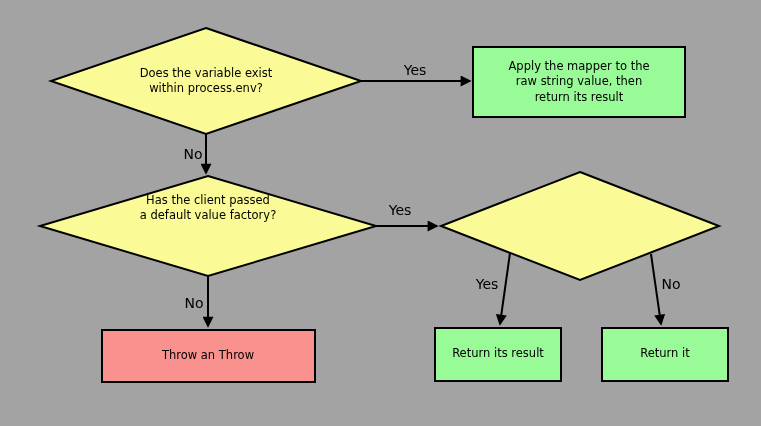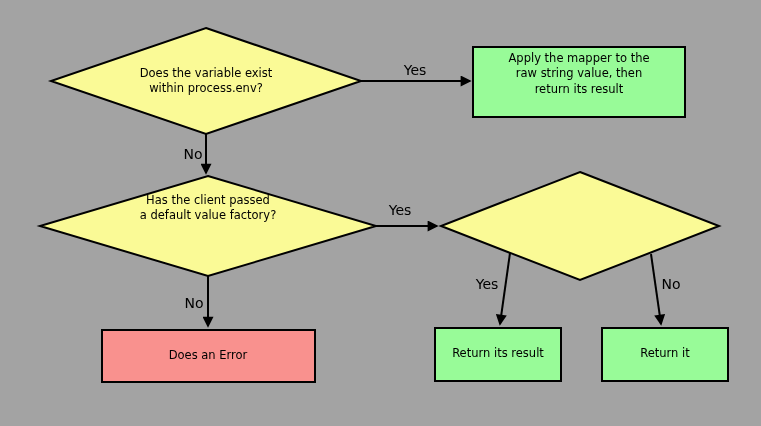--- a/index.html
+++ b/index.html
@@ -60,29 +60,29 @@
 
     <rect class="shape" x="473" y="47" width="212" height="70" fill="#98FB98"></rect>
     <rect class="shape" x="102" y="330" width="213" height="52" fill="#F9918E"></rect>
     <rect class="shape" x="435" y="328" width="126" height="53" fill="#98FB98"></rect>
     <rect class="shape" x="602" y="328" width="126" height="53" fill="#98FB98"></rect>
   </svg>
 
   <div class="label" style="left:206px;top:81px;width:230px;height:40px;">Does the variable exist
 within process.env?</div>
 
-  <div class="label" style="left:579px;top:74px;width:206px;height:64px;">Apply the mapper to the
+  <div class="label" style="left:579px;top:82px;width:206px;height:64px;">Apply the mapper to the
 raw string value, then
 return its result</div>
 
   <div class="label" style="left:208px;top:208px;width:250px;height:40px;">Has the client passed
 a default value factory?</div>
 
 
-  <div class="label" style="left:208px;top:356px;width:210px;height:48px;">Does an Error</div>
+  <div class="label" style="left:208px;top:356px;width:210px;height:48px;">Throw an Throw</div>
 
   <div class="label" style="left:498px;top:354px;width:124px;height:50px;">Return its result</div>
 
   <div class="label" style="left:665px;top:354px;width:104px;height:50px;">Return it</div>
 
   <div class="edge-label" style="left:415px;top:70px;">Yes</div>
 
   <div class="edge-label" style="left:193px;top:154px;">No</div>
 
   <div class="edge-label" style="left:400px;top:210px;">Yes</div>

